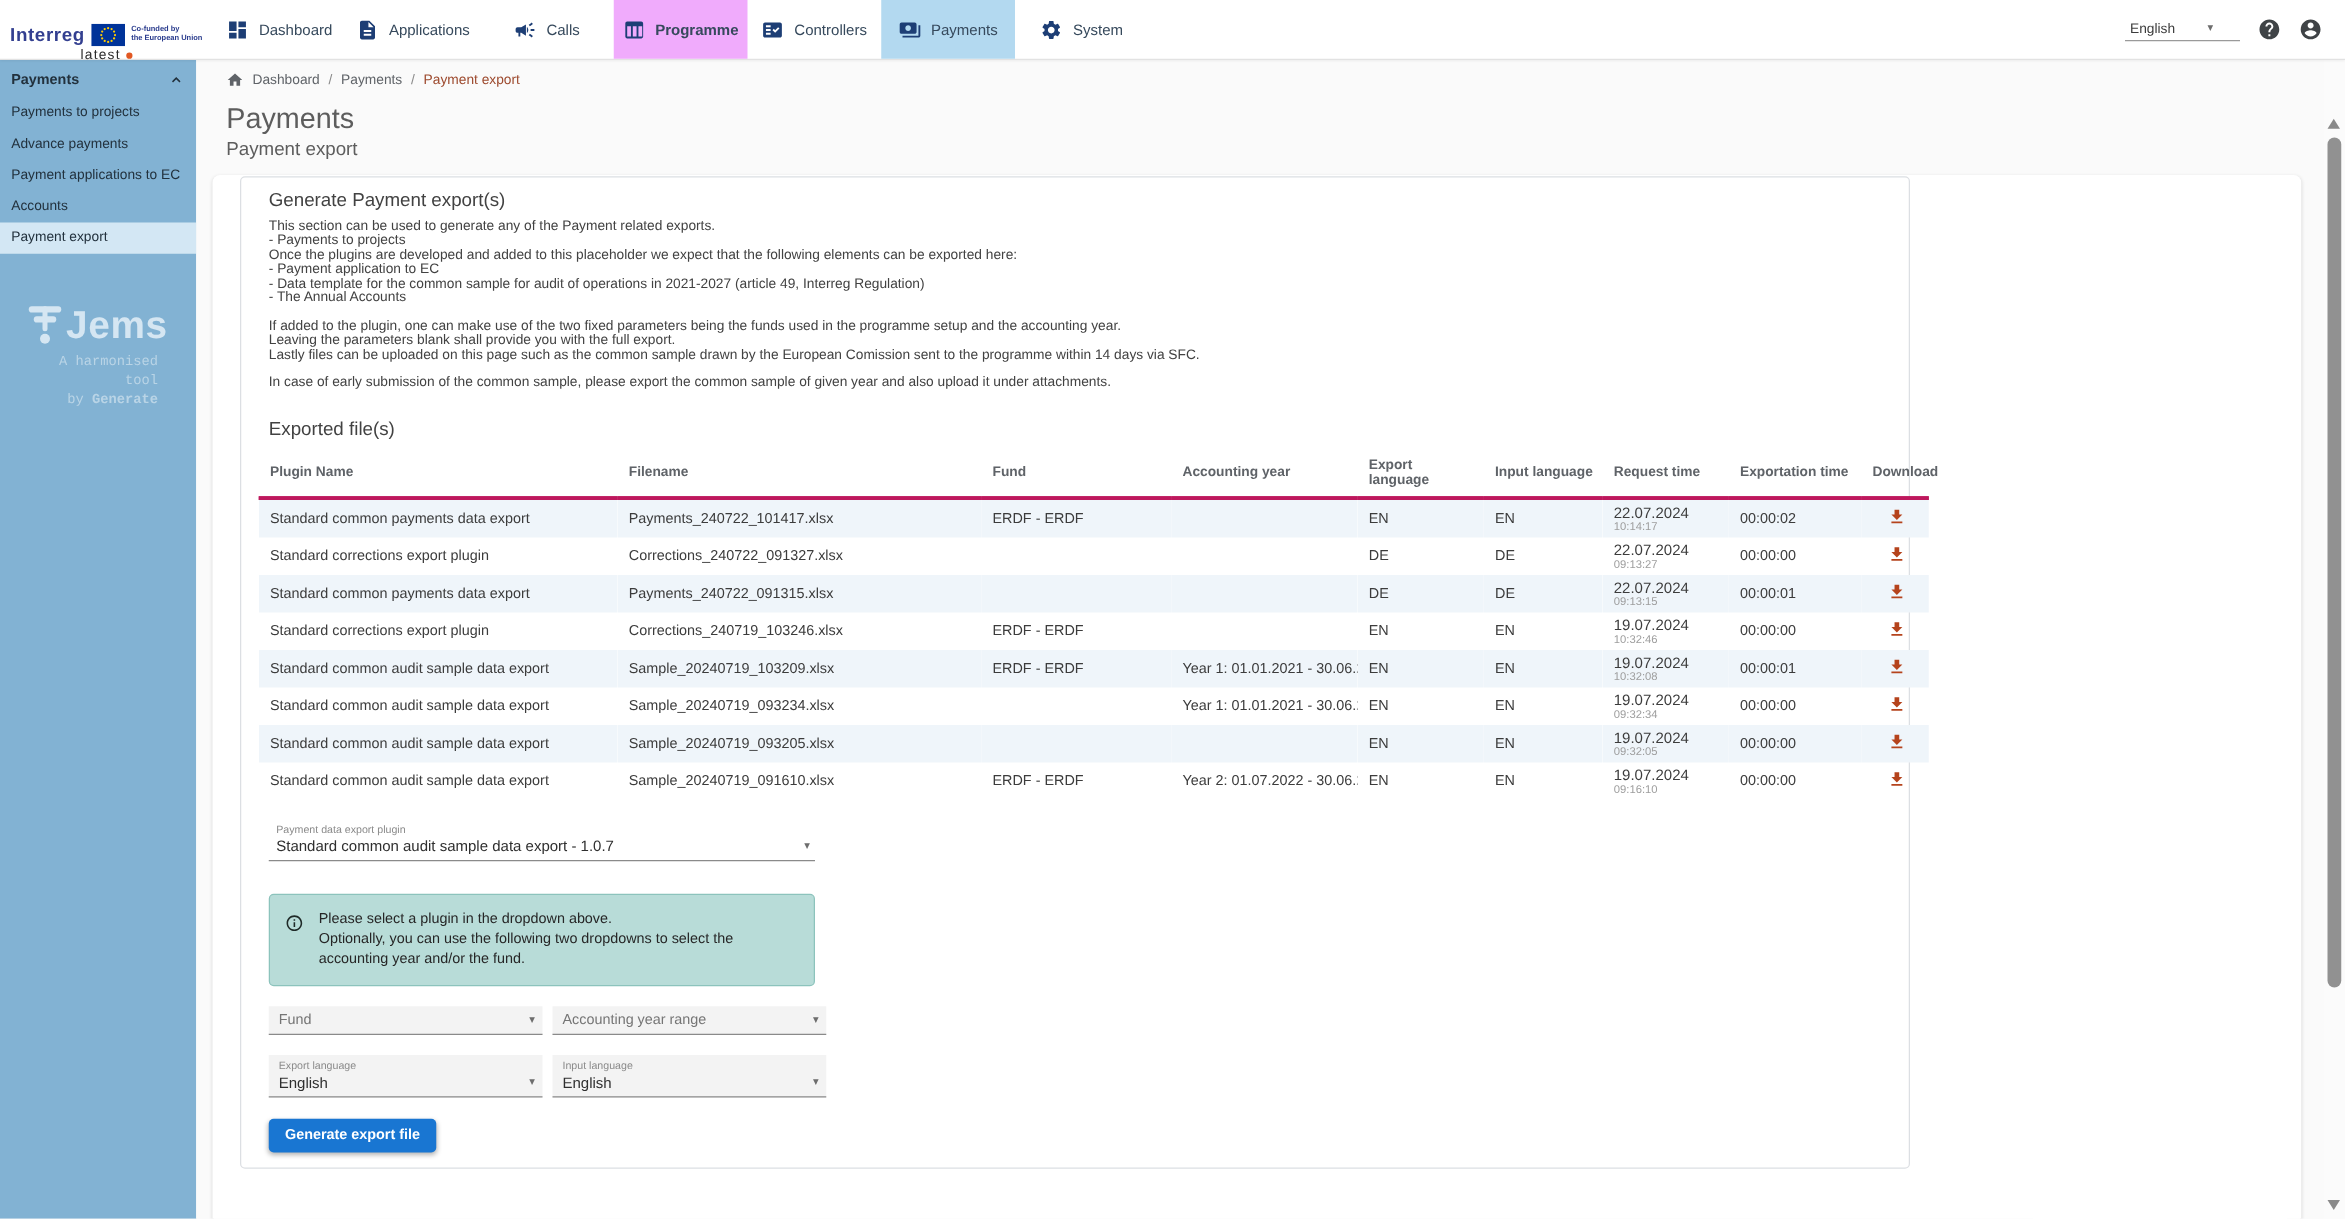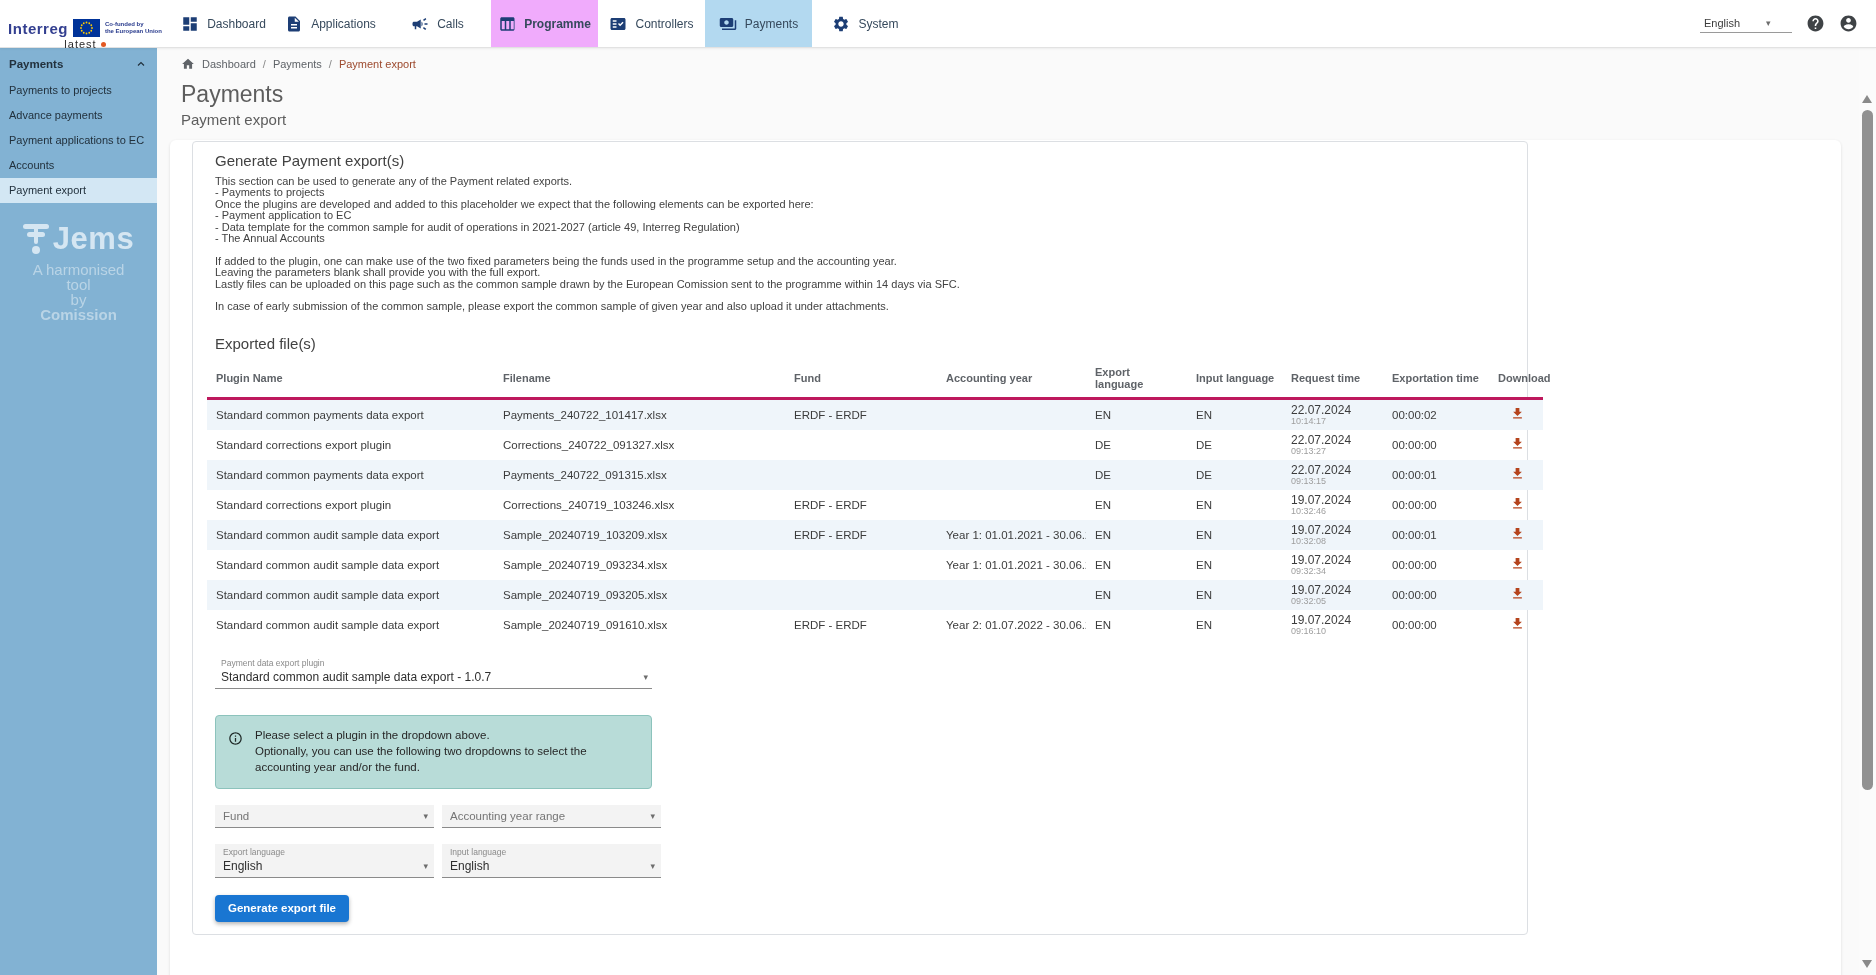--- a/index.html
+++ b/index.html
@@ -32,30 +32,30 @@
   .round-icon svg { width:19px; height:19px; }
 
   
   .app-body { display:flex; height:927px; }
   .sidebar { width:157px; background:#82b2d3; flex:none; display:flex; flex-direction:column; }
   .side-header { display:flex; align-items:center; justify-content:space-between; padding:10px 10px 8px 9px;
                  font-size:11.5px; font-weight:bold; color:#22313d; cursor:pointer; }
   .side-header svg { width:12px; height:12px; color:#22313d; }
   .side-item { padding:6px 9px 7px 9px; font-size:11px; color:#22313d; cursor:pointer; }
   .side-item.active { background:#d3e7f4; }
-  .side-logo { margin-top:19px; display:flex; flex-direction:column; align-items:center; }
+  .side-logo { margin-top:40px; display:flex; flex-direction:column; align-items:center; }
   .jems-row { display:flex; align-items:flex-end; gap:4px; }
   .jems-glyph { position:relative; width:26px; height:32px; }
   .jems-glyph span { position:absolute; background:#d5e6f2; border-radius:3px; }
   .jg-b1 { top:2px; left:0; width:26px; height:5px; }
   .jg-b2 { top:10px; left:4px; width:18px; height:5px; }
   .jg-stem { top:2px; left:11px; width:4px; height:20px; }
   .jg-dot { bottom:0; left:9px; width:8px; height:8px; border-radius:50% !important; }
   .jems-text { font-size:31px; font-weight:bold; color:#d5e6f2; line-height:30px; letter-spacing:.5px; }
-  .tagline { margin-top:8px; font-size:15px; color:#b9d4e6; line-height:15px; text-align:center; width:96px; }
+  .tagline { margin-top:8px; font-size:11px; color:#b9d4e6; line-height:15px; text-align:right; width:96px;font-family:Liberation Mono, monospace; }
   .tagline b { color:#b9d4e6; }
 
   
   .main { flex:1; background:#fafafa; padding:9px 18px 0 13px; overflow:hidden; }
   .breadcrumb { display:flex; align-items:center; gap:7px; font-size:11px; color:#5f6368; padding-left:11px; }
   .breadcrumb .hicon { width:14px; height:14px; color:#5f6368; display:inline-flex; cursor:pointer; }
   .breadcrumb .hicon svg { width:14px; height:14px; }
   .crumb { cursor:pointer; }
   .crumb-sep { color:#8a8a8a; }
   .crumb-current { color:#9d4a2e; }
@@ -242,21 +242,21 @@
         <span class="jems-glyph">
           <span class="jg-b1"></span>
             <span class="jg-b2"></span>
             <span class="jg-stem"></span>
             <span class="jg-dot"></span>
         </span>
         <span class="jems-text">Jems</span>
       </div>
       <div class="tagline">
         <span>A harmonised tool</span><br>
-        <span>by </span><b>Comission</b>
+        <span>by </span><b>Generate</b>
       </div>
     </div>
   </aside>
 
   <main class="main">
     <div class="breadcrumb">
       <span class="hicon">
         <svg viewBox="0 0 24 24">
             <path fill="currentColor" d="M10 20v-6h4v6h5v-8h3L12 3 2 12h3v8z"></path>
           </svg>

